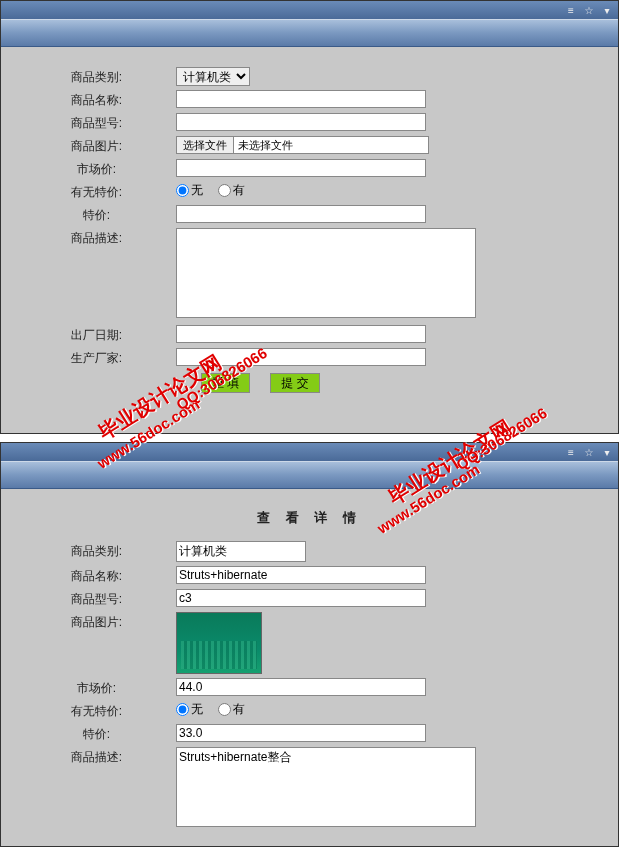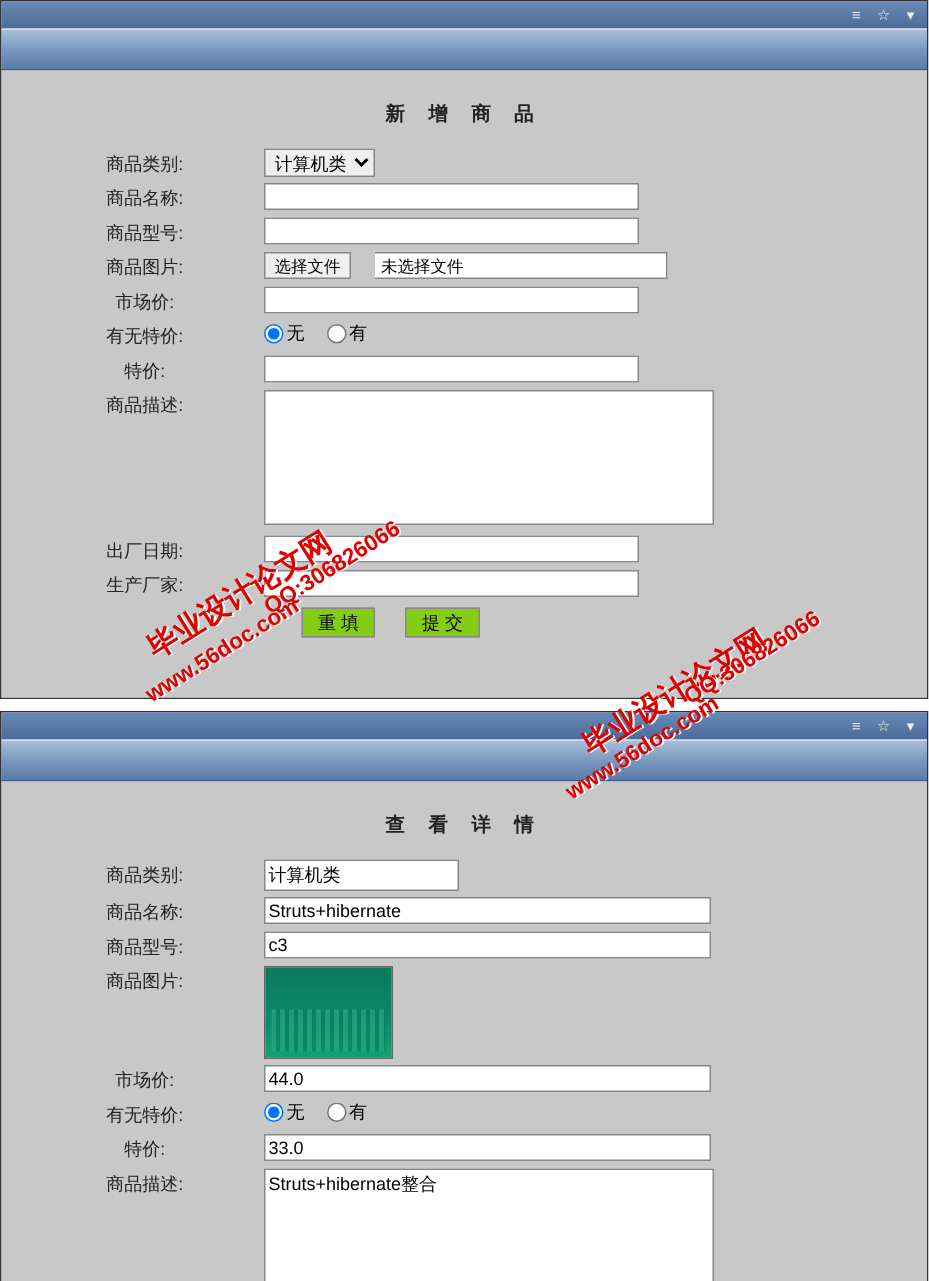--- a/index.html
+++ b/index.html
@@ -76,21 +76,21 @@
     }
     .select-input {
       height: 19px;
       border: 1px solid #888;
       background: #efefef;
       font-size: 12px;
       padding: 0 2px;
     }
     .file-row {
       display: flex;
-      gap: 16px;
+      gap: 0;
     }
     .file-btn {
       height: 18px;
       border: 1px solid #888;
       background: #efefef;
       padding: 0 6px;
       font-size: 11px;
     }
     .file-status {
       height: 18px;
@@ -125,21 +125,21 @@
       margin-top: 6px;
     }
     .btn {
       height: 20px;
       padding: 0 10px;
       border: 1px solid #888;
       background: #84cc16;
       font-size: 12px;
     }
     .readonly-display {
-      width: 298px;
+      width: 250px;
       min-height: 18px;
       border: 1px solid #888;
       background: #fff;
       padding: 1px 2px;
       font-size: 12px;
     }
     .readonly-display.narrow { width: 130px; }
     .image-preview {
       width: 86px;
       height: 62px;
@@ -178,21 +178,20 @@
 <div class="outer">
 
   <div class="window">
     <div class="titlebar">
       <span class="icon-btn">≡</span>
       <span class="icon-btn">☆</span>
       <span class="icon-btn">▾</span>
     </div>
     <div class="header-band"></div>
     <div class="content">
-      <div class="page-title">新 增 商 品</div>
 
       <div class="form-row">
         <div class="form-label">商品类别:</div>
         <div class="form-field">
           <select class="select-input">
             <option>计算机类</option>
           </select>
         </div>
       </div>
 

